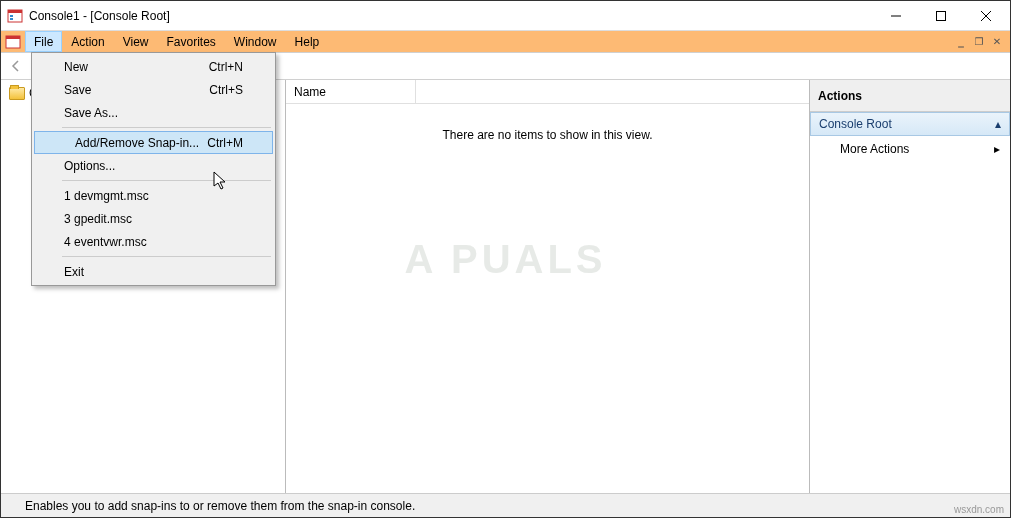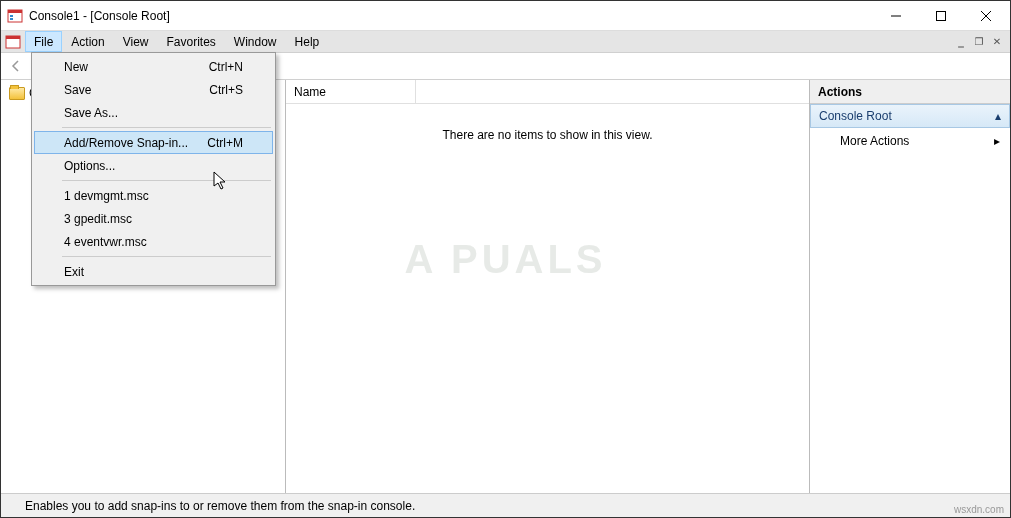--- a/index.html
+++ b/index.html
@@ -31,21 +31,21 @@
     .titlebar-title { flex: 1; color: #000; font-size: 12px; }
     .win-controls { display: flex; }
     .win-btn {
       width: 45px; height: 29px;
       display: flex; align-items: center; justify-content: center;
       color: #000;
     }
     
     .menubar {
       height: 22px;
-      background: #e5e5e5;
+      background: #fdba74;
       display: flex;
       align-items: stretch;
       padding: 0 4px 0 24px;
       border-bottom: 1px solid #d0d0d0;
       font-size: 12px;
       position: relative;
     }
     .menu-item {
       padding: 0 9px;
       display: flex; align-items: center;
@@ -139,21 +139,21 @@
       justify-content:center;
       padding-top: 24px;
       color:#000;
       font-size: 12px;
     }
     .actions-pane {
       width: 200px;
       background: #fff;
     }
     .actions-header {
-      height: 24px;
+      height: 32px;
       background: #efefef;
       border-bottom: 1px solid #ccc;
       display:flex; align-items:center;
       padding: 4px 8px;
       font-weight: bold;
       font-size: 12px;
     }
     .actions-sub {
       height: 24px;
       background: linear-gradient(#eaf3fb, #d6e8f7);
@@ -204,21 +204,21 @@
       padding: 0 30px 0 30px;
       font-size: 12px;
       position: relative;
       cursor: default;
     }
     .dd-item .label { flex:1; }
     .dd-item .shortcut { color:#000; }
     .dd-item.highlight {
       background: #cde6f7;
       border: 1px solid #7eb4ea;
-      padding: 0 29px 0 29px;
+      padding: 0 29px 0 40px;
     }
     .dd-sep {
       height: 1px;
       background: #ccc;
       margin: 3px 2px 3px 28px;
     }
     .cursor-img {
       position:absolute;
       top: 170px; left: 212px;
       pointer-events:none;

